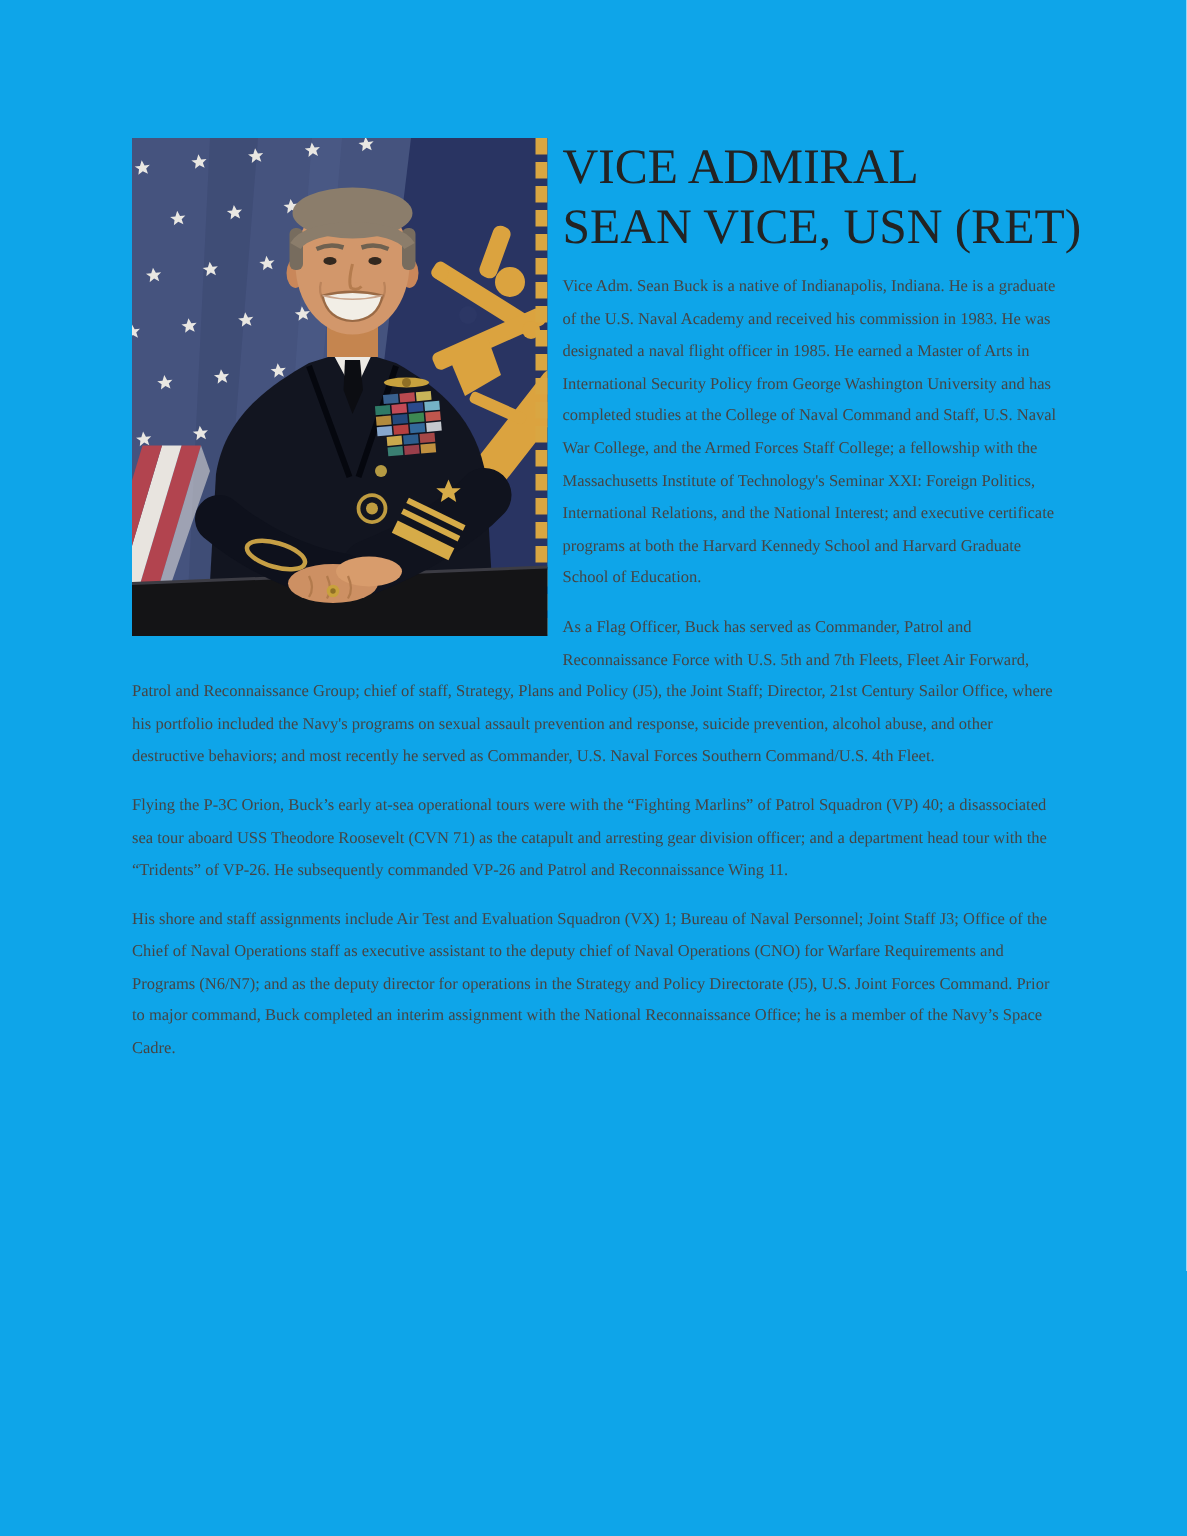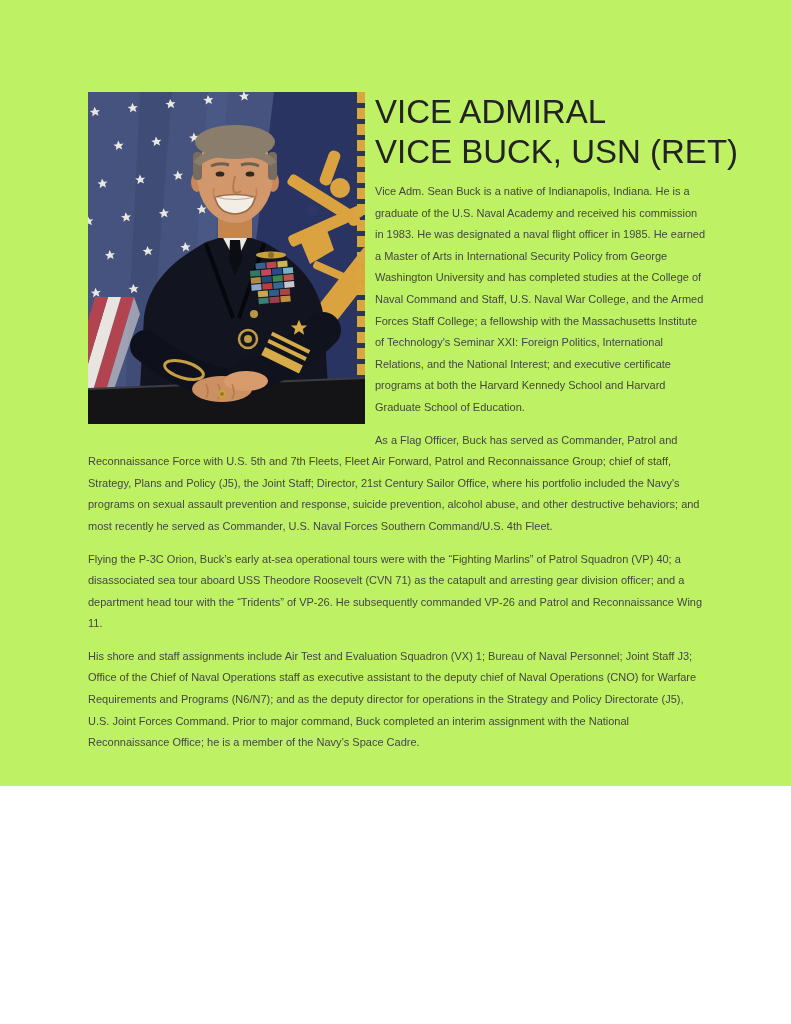--- a/index.html
+++ b/index.html
@@ -1,22 +1,22 @@
 <!DOCTYPE html>
 <html><head>
 <meta charset="utf-8">
 <style>
   html, body { margin: 0; padding: 0; background: #ffffff; }
   .page {
     position: relative;
     width: 791px;
-    height: 786px;
-    background: #bef264;
+    height: 1024px;
+    background: #0ea5e9;
     overflow: hidden;
-    font-family: Liberation Sans, sans-serif;
+    font-family: Liberation Serif, serif;
   }
   .content { padding: 92px 84px 0 88px; }
   .photo {
     float: left;
     width: 277px;
     height: 332px;
     margin: 0 10px 9px 0;
   }
   .photo svg { display: block; width: 100%; height: 100%; }
   h1.title {
@@ -185,21 +185,21 @@
           <ellipse cx="96" cy="278" rx="20" ry="8" transform="rotate(16 96 278)" fill="none" stroke="#c69f45" stroke-width="3"></ellipse>
           <ellipse cx="134" cy="297" rx="30" ry="13" fill="#cd9063"></ellipse>
           <ellipse cx="158" cy="289" rx="22" ry="10" fill="#d89c6c"></ellipse>
           <path d="M118,292 Q122,300 118,306 M130,292 Q134,301 130,307 M144,292 Q148,301 144,307" stroke="#b27a4c" stroke-width="1.5" fill="none"></path>
           <circle cx="134" cy="302" r="4.2" fill="#c8a13c"></circle>
           <circle cx="134" cy="302" r="1.8" fill="#8f6f25"></circle>
         </g>
       </svg>
     </div>
 
-    <h1 class="title"><span>VICE ADMIRAL</span><br><span>VICE BUCK, USN (RET)</span></h1>
+    <h1 class="title"><span>VICE ADMIRAL</span><br><span>SEAN VICE, USN (RET)</span></h1>
 
     <p class="para">Vice Adm. Sean Buck is a native of Indianapolis, Indiana. He is a graduate of the U.S. Naval Academy and received his commission in 1983. He was designated a naval flight officer in 1985. He earned a Master of Arts in International Security Policy from George Washington University and has completed studies at the College of Naval Command and Staff, U.S. Naval War College, and the Armed Forces Staff College; a fellowship with the Massachusetts Institute of Technology's Seminar XXI: Foreign Politics, International Relations, and the National Interest; and executive certificate programs at both the Harvard Kennedy School and Harvard Graduate School of Education.</p>
     <p class="para">As a Flag Officer, Buck has served as Commander, Patrol and Reconnaissance Force with U.S. 5th and 7th Fleets, Fleet Air Forward, Patrol and Reconnaissance Group; chief of staff, Strategy, Plans and Policy (J5), the Joint Staff; Director, 21st Century Sailor Office, where his portfolio included the Navy's programs on sexual assault prevention and response, suicide prevention, alcohol abuse, and other destructive behaviors; and most recently he served as Commander, U.S. Naval Forces Southern Command/U.S. 4th Fleet.</p>
     <p class="para">Flying the P-3C Orion, Buck’s early at-sea operational tours were with the “Fighting Marlins” of Patrol Squadron (VP) 40; a disassociated sea tour aboard USS Theodore Roosevelt (CVN 71) as the catapult and arresting gear division officer; and a department head tour with the “Tridents” of VP-26. He subsequently commanded VP-26 and Patrol and Reconnaissance Wing 11.</p>
     <p class="para">His shore and staff assignments include Air Test and Evaluation Squadron (VX) 1; Bureau of Naval Personnel; Joint Staff J3; Office of the Chief of Naval Operations staff as executive assistant to the deputy chief of Naval Operations (CNO) for Warfare Requirements and Programs (N6/N7); and as the deputy director for operations in the Strategy and Policy Directorate (J5), U.S. Joint Forces Command. Prior to major command, Buck completed an interim assignment with the National Reconnaissance Office; he is a member of the Navy’s Space Cadre.</p>
 
   </div>
 </div>
 
 </body></html>

